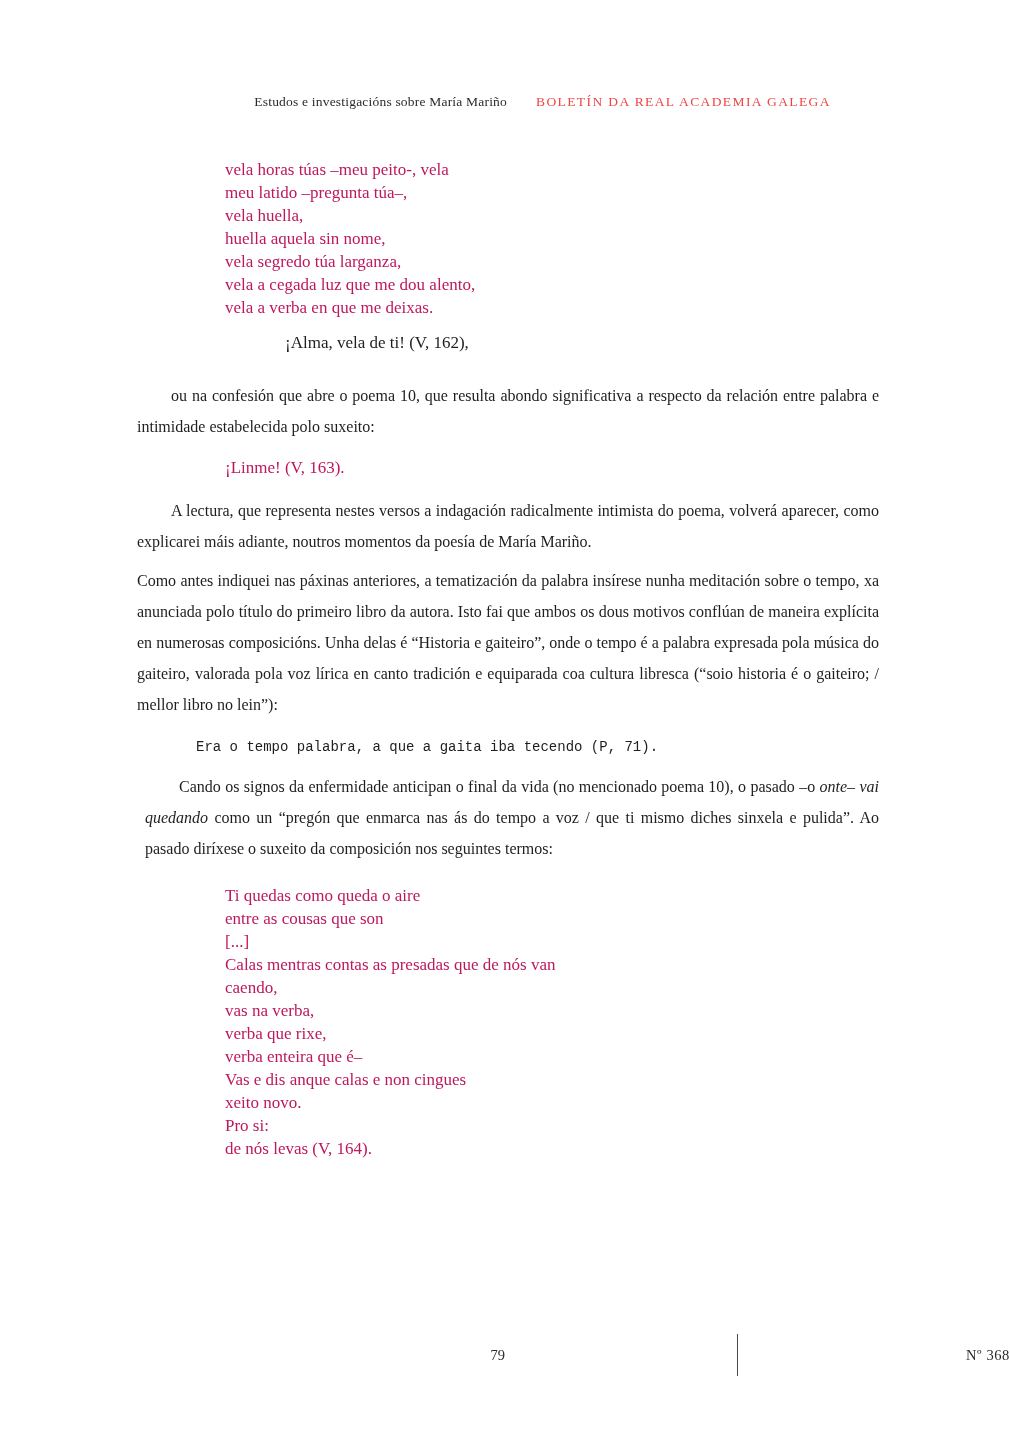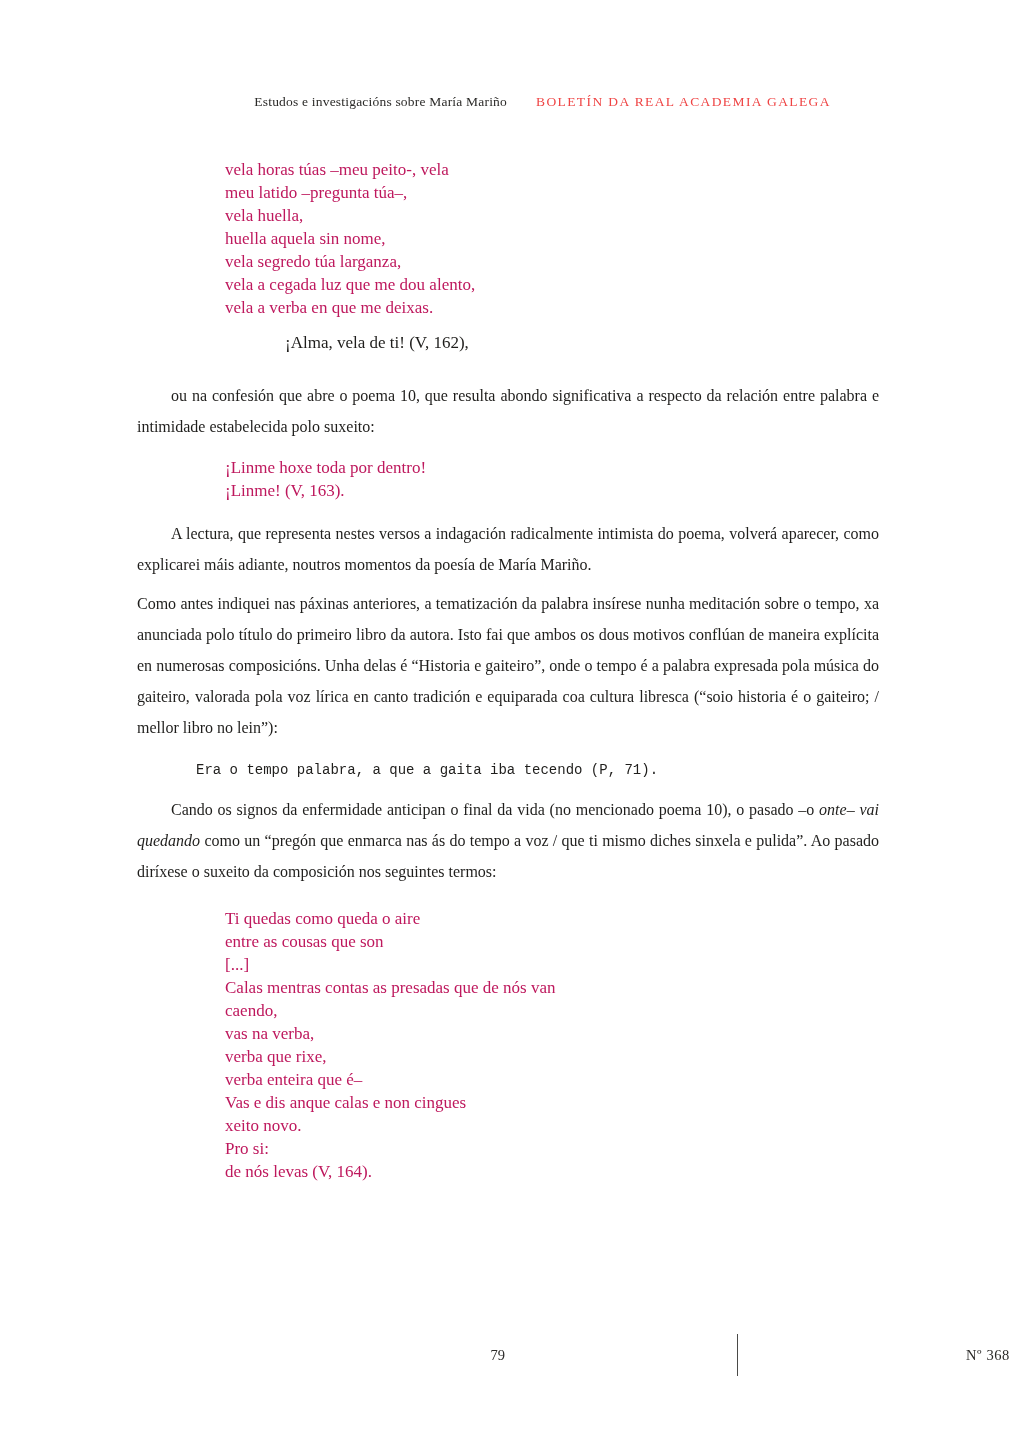--- a/index.html
+++ b/index.html
@@ -82,21 +82,21 @@
   }
 
   .mt-poem1   { margin-top: 158px; }
   .mt-closing { margin-top: 12px; }
   .mt-para1   { margin-top: 26px; }
   .mt-poem2   { margin-top: 14px; }
   .mt-para2   { margin-top: 16px; }
   .mt-heading { margin-top: 20px; }
   .mt-para3   { margin-top: 8px; }
   .mt-quote   { margin-top: 16px; }
-  .mt-para4   { margin-top: 12px; }
+  .mt-para4   { margin-top: 12px; margin-left: 8px; }
   .mt-poem3   { margin-top: 20px; }
 
   .section-heading {
     margin: 0;
     font-size: 20px;
     font-weight: bold;
     letter-spacing: 0.4px;
     color: #161514;
   }
 
@@ -146,21 +146,20 @@
       <div class="poem-line">huella aquela sin nome,</div>
       <div class="poem-line">vela segredo túa larganza,</div>
       <div class="poem-line">vela a cegada luz que me dou alento,</div>
       <div class="poem-line">vela a verba en que me deixas.</div>
     </div>
     <div class="poem-closing mt-closing">¡Alma, vela de ti! (V, 162),</div>
 
     <p class="body-para indent mt-para1">ou na confesión que abre o poema 10, que resulta abondo significativa a respecto da relación entre palabra e intimidade estabelecida polo suxeito:</p>
 
     <div class="poem mt-poem2">
-      <div class="poem-line">¡Linme hoxe toda por dentro!</div>
       <div class="poem-line">¡Linme! (V, 163).</div>
     </div>
 
     <p class="body-para indent mt-para2">A lectura, que representa nestes versos a indagación radicalmente intimista do poema, volverá aparecer, como explicarei máis adiante, noutros momentos da poesía de María Mariño.</p>
 
 
     <p class="body-para mt-para3">Como antes indiquei nas páxinas anteriores, a tematización da palabra insírese nunha meditación sobre o tempo, xa anunciada polo título do primeiro libro da autora. Isto fai que ambos os dous motivos conflúan de maneira explícita en numerosas composicións. Unha delas é “Historia e gaiteiro”, onde o tempo é a palabra expresada pola música do gaiteiro, valorada pola voz lírica en canto tradición e equiparada coa cultura libresca (“soio historia é o gaiteiro; / mellor libro no lein”):</p>
 
     <div class="quote-line mt-quote">Era o tempo palabra, a que a gaita iba tecendo (P, 71).</div>
 

